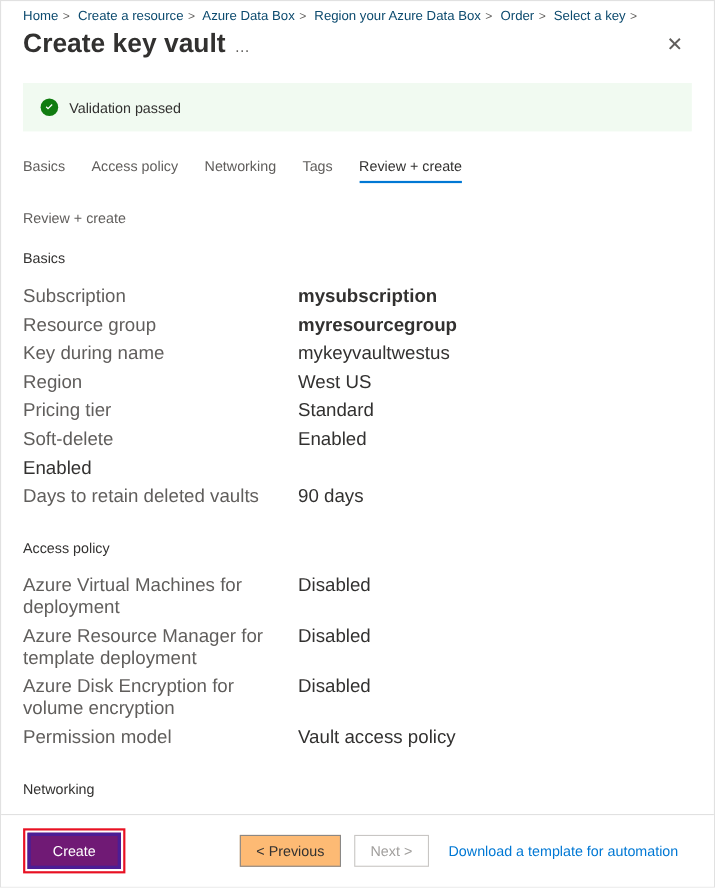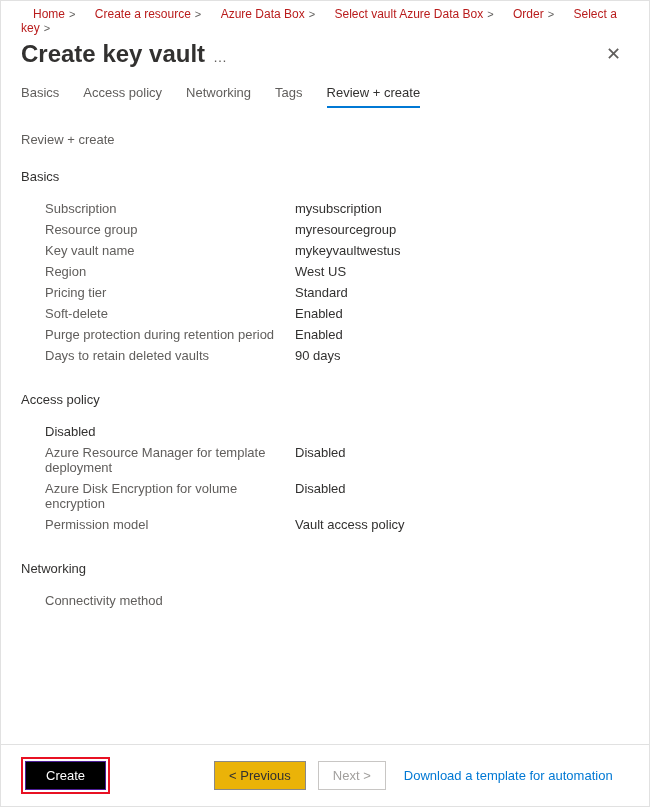--- a/index.html
+++ b/index.html
@@ -1,71 +1,79 @@
 <!DOCTYPE html>
 <html><head>
 <meta charset="utf-8">
 <style>
   * { box-sizing: border-box; margin: 0; padding: 0; }
   html, body { width: 650px; height: 807px; font-family: "Segoe UI", Arial, sans-serif; font-size: 13px; color: #323130; background: #fff; }
   .page { width: 650px; height: 807px; border: 1px solid #e1e1e1; display: flex; flex-direction: column; position: relative; }
   .breadcrumbs { padding: 6px 20px 0 20px; font-size: 12px; }
-  .breadcrumbs a { color: #b91c1c; text-decoration: none; cursor: pointer; margin-left: 12px; }
+  .breadcrumbs a { color: #0c4a6e; text-decoration: none; cursor: pointer; }
   .bc-sep { color: #605e5c; margin: 0 4px; font-size: 11px; }
   .title-row { display: flex; align-items: center; justify-content: space-between; padding: 4px 20px 10px 20px; gap: 44px; }
   .title-row h1 { font-size: 24px; font-weight: 600; color: #323130; }
   .title-more { margin-left: 8px; color: #605e5c; font-size: 14px; cursor: pointer; letter-spacing: 1px; }
   .close-btn { font-size: 18px; color: #605e5c; cursor: pointer; background: none; border: none; padding: 4px 8px; }
   .content { flex: 1; overflow-y: auto; padding: 0 20px 20px 20px; }
   .validation { background: #f1faf1; padding: 14px 16px; display: flex; align-items: center; margin: 10px 0 18px 0; }
   .check-icon { width: 16px; height: 16px; border-radius: 50%; background: #107c10; display: inline-flex; align-items: center; justify-content: center; margin-right: 10px; }
   .check-icon svg { width: 10px; height: 10px; fill: #fff; }
   .validation-text { font-size: 13px; color: #323130; }
   .tabs { display: flex; gap: 24px; border-bottom: 0; margin-bottom: 24px; }
   .tab { font-size: 13px; color: #605e5c; padding: 6px 0; cursor: pointer; border-bottom: 2px solid transparent; }
   .tab.active { color: #323130; border-bottom: 2px solid #0078d4; font-weight: 400; }
   .section-title { font-size: 13px; color: #605e5c; margin: 0 0 22px 0; }
   .section-header { font-size: 13px; color: #323130; margin: 26px 0 14px 0; font-weight: 400; }
   .section-header.first { margin-top: 0; }
-  .kv-row { display: flex; padding: 3px 0; font-size: 13px; margin-left: 24px; }
+  .kv-row { display: flex; padding: 3px 0; font-size: 17px; }
   .kv-label { width: 250px; color: #605e5c; padding-right: 12px; }
   .kv-value { color: #323130; }
-  .kv-value.bold { font-weight: 400; }
+  .kv-value.bold { font-weight: 700; }
   .footer { border-top: 1px solid #e1e1e1; padding: 12px 20px; display: flex; align-items: center; gap: 12px; background: #fff; }
-  .btn { font-size: 13px; padding: 6px 14px; border: 1px solid #8a8886; background: #eab308; color: #323130; cursor: pointer; font-family: inherit; }
-  .btn-primary { background: #000000; color: #fff; border: 1px solid #4c1d95; padding: 6px 20px; }
+  .btn { font-size: 13px; padding: 6px 14px; border: 1px solid #8a8886; background: #fdba74; color: #323130; cursor: pointer; font-family: inherit; }
+  .btn-primary { background: #701a75; color: #fff; border: 3px solid #4c1d95; padding: 6px 20px; }
   .btn-primary-wrap { border: 2px solid #e81123; padding: 2px; display: inline-flex; }
   .btn:disabled { color: #a19f9d; border-color: #c8c6c4; cursor: default; background: #fff; }
   .footer-link { color: #0078d4; text-decoration: none; font-size: 13px; margin-left: 6px; cursor: pointer; }
   .spacer { flex: 0 0 80px; }
 </style>
 </head>
 <body>
 
 <div class="page">
   <div class="breadcrumbs">
     <a>Home</a><span class="bc-sep">&gt;</span>
     <a>Create a resource</a><span class="bc-sep">&gt;</span>
     <a>Azure Data Box</a><span class="bc-sep">&gt;</span>
-    <a>Select vault Azure Data Box</a><span class="bc-sep">&gt;</span>
+    <a>Region your Azure Data Box</a><span class="bc-sep">&gt;</span>
     <a>Order</a><span class="bc-sep">&gt;</span>
     <a>Select a key</a><span class="bc-sep">&gt;</span>
   </div>
 
   <div class="title-row">
     <div style="display:flex;align-items:baseline;">
       <h1>Create key vault</h1>
       <span class="title-more">…</span>
     </div>
     <button class="close-btn">
       <span>✕</span>
     </button>
   </div>
 
   <div class="content">
+    <div class="validation">
+      <span class="check-icon">
+        <svg viewBox="0 0 12 12">
+            <path d="M4.5 8.5L2 6l1-1 1.5 1.5L8.5 2.5l1 1z"></path>
+          </svg>
+      </span>
+      <span class="validation-text">Validation passed</span>
+    </div>
 
     <div class="tabs">
       <div class="tab">Basics</div>
       <div class="tab">Access policy</div>
       <div class="tab">Networking</div>
       <div class="tab">Tags</div>
       <div class="tab active">Review + create</div>
     </div>
 
     <div class="section-title">Review + create</div>
@@ -74,48 +82,48 @@
     <div>
       <div class="kv-row">
           <div class="kv-label">Subscription</div>
           <div class="kv-value bold">mysubscription</div>
         </div>
       <div class="kv-row">
           <div class="kv-label">Resource group</div>
           <div class="kv-value bold">myresourcegroup</div>
         </div>
       <div class="kv-row">
-          <div class="kv-label">Key vault name</div>
+          <div class="kv-label">Key during name</div>
           <div class="kv-value">mykeyvaultwestus</div>
         </div>
       <div class="kv-row">
           <div class="kv-label">Region</div>
           <div class="kv-value">West US</div>
         </div>
       <div class="kv-row">
           <div class="kv-label">Pricing tier</div>
           <div class="kv-value">Standard</div>
         </div>
       <div class="kv-row">
           <div class="kv-label">Soft-delete</div>
           <div class="kv-value">Enabled</div>
         </div>
       <div class="kv-row">
-          <div class="kv-label">Purge protection during retention period</div>
           <div class="kv-value">Enabled</div>
         </div>
       <div class="kv-row">
           <div class="kv-label">Days to retain deleted vaults</div>
           <div class="kv-value">90 days</div>
         </div>
     </div>
 
     <div class="section-header">Access policy</div>
     <div>
       <div class="kv-row">
+          <div class="kv-label">Azure Virtual Machines for deployment</div>
           <div class="kv-value">Disabled</div>
         </div>
       <div class="kv-row">
           <div class="kv-label">Azure Resource Manager for template deployment</div>
           <div class="kv-value">Disabled</div>
         </div>
       <div class="kv-row">
           <div class="kv-label">Azure Disk Encryption for volume encryption</div>
           <div class="kv-value">Disabled</div>
         </div>

